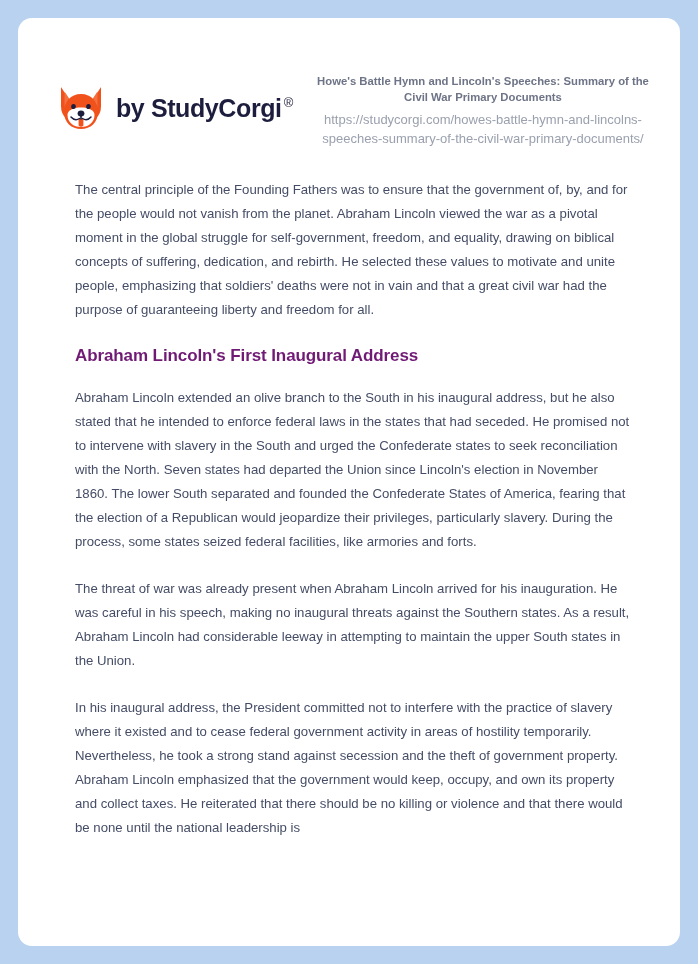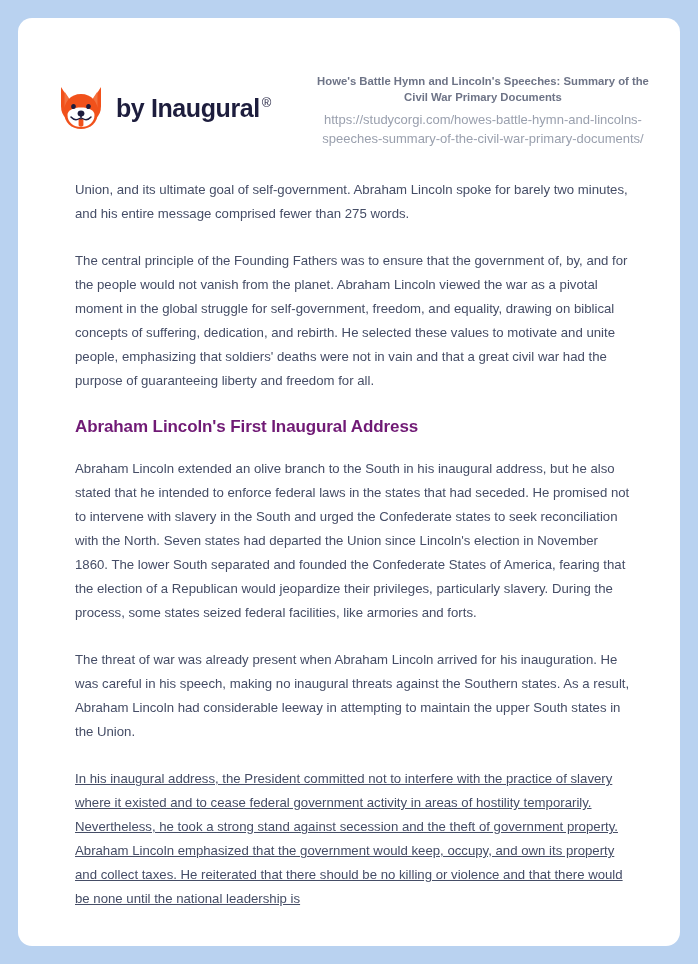--- a/index.html
+++ b/index.html
@@ -94,21 +94,20 @@
   .doc-heading {
     font-size: 17px;
     font-weight: bold;
     color: #701a75;
     line-height: 1.3;
     margin: 16px 0 19px 0;
     letter-spacing: -0.1px;
   }
   .doc-paragraph.clipped {
     margin-bottom: 0;
-    text-decoration: underline;
   }
 </style>
 </head>
 <body>
 
 <div class="page-sheet">
 
   <div class="doc-header">
 
     <div class="brand">
@@ -121,34 +120,33 @@
         <path d="M9.5 31 C9.5 26 15.5 23.5 23 23.5 C30.5 23.5 36.5 26 36.5 31 C36.5 38.5 30.5 43 23 43 C15.5 43 9.5 38.5 9.5 31 Z" fill="#ffffff"></path>
         <ellipse cx="15.5" cy="22.5" rx="2.3" ry="2.6" fill="#1d1d3d"></ellipse>
         <ellipse cx="30.5" cy="22.5" rx="2.3" ry="2.6" fill="#1d1d3d"></ellipse>
         <ellipse cx="23" cy="29.5" rx="3.4" ry="2.9" fill="#1d1d3d"></ellipse>
         <path d="M20.6 36 C20.6 34 25.4 34 25.4 36 L25.4 41.5 Q23 44 20.6 41.5 Z" fill="#f1511b"></path>
         <path d="M23 32.2 L23 35" stroke="#1d1d3d" stroke-width="1.6" stroke-linecap="round"></path>
         <path d="M13 33 Q17 37.5 21.5 34.5" stroke="#1d1d3d" stroke-width="1.5" fill="none" stroke-linecap="round"></path>
         <path d="M33 33 Q29 37.5 24.5 34.5" stroke="#1d1d3d" stroke-width="1.5" fill="none" stroke-linecap="round"></path>
       </svg>
       <div class="brand-wordmark">
-        <span>by Inaugural</span><span class="brand-reg">®</span>
+        <span>by StudyCorgi</span><span class="brand-reg">®</span>
       </div>
     </div>
 
     <div class="header-meta">
       <p class="header-title">Howe's Battle Hymn and Lincoln's Speeches: Summary of the Civil War Primary Documents</p>
       <p class="header-url">https://studycorgi.com/howes-battle-hymn-and-lincolns-speeches-summary-of-the-civil-war-primary-documents/</p>
     </div>
 
   </div>
 
   <div class="doc-body">
 
-    <p class="doc-paragraph">Union, and its ultimate goal of self-government. Abraham Lincoln spoke for barely two minutes, and his entire message comprised fewer than 275 words.</p>
 
     <p class="doc-paragraph">The central principle of the Founding Fathers was to ensure that the government of, by, and for the people would not vanish from the planet. Abraham Lincoln viewed the war as a pivotal moment in the global struggle for self-government, freedom, and equality, drawing on biblical concepts of suffering, dedication, and rebirth. He selected these values to motivate and unite people, emphasizing that soldiers' deaths were not in vain and that a great civil war had the purpose of guaranteeing liberty and freedom for all.</p>
 
     <h2 class="doc-heading">Abraham Lincoln's First Inaugural Address</h2>
 
     <p class="doc-paragraph">Abraham Lincoln extended an olive branch to the South in his inaugural address, but he also stated that he intended to enforce federal laws in the states that had seceded. He promised not to intervene with slavery in the South and urged the Confederate states to seek reconciliation with the North. Seven states had departed the Union since Lincoln's election in November 1860. The lower South separated and founded the Confederate States of America, fearing that the election of a Republican would jeopardize their privileges, particularly slavery. During the process, some states seized federal facilities, like armories and forts.</p>
 
     <p class="doc-paragraph">The threat of war was already present when Abraham Lincoln arrived for his inauguration. He was careful in his speech, making no inaugural threats against the Southern states. As a result, Abraham Lincoln had considerable leeway in attempting to maintain the upper South states in the Union.</p>
 
     <p class="doc-paragraph clipped">In his inaugural address, the President committed not to interfere with the practice of slavery where it existed and to cease federal government activity in areas of hostility temporarily. Nevertheless, he took a strong stand against secession and the theft of government property. Abraham Lincoln emphasized that the government would keep, occupy, and own its property and collect taxes. He reiterated that there should be no killing or violence and that there would be none until the national leadership is</p>

